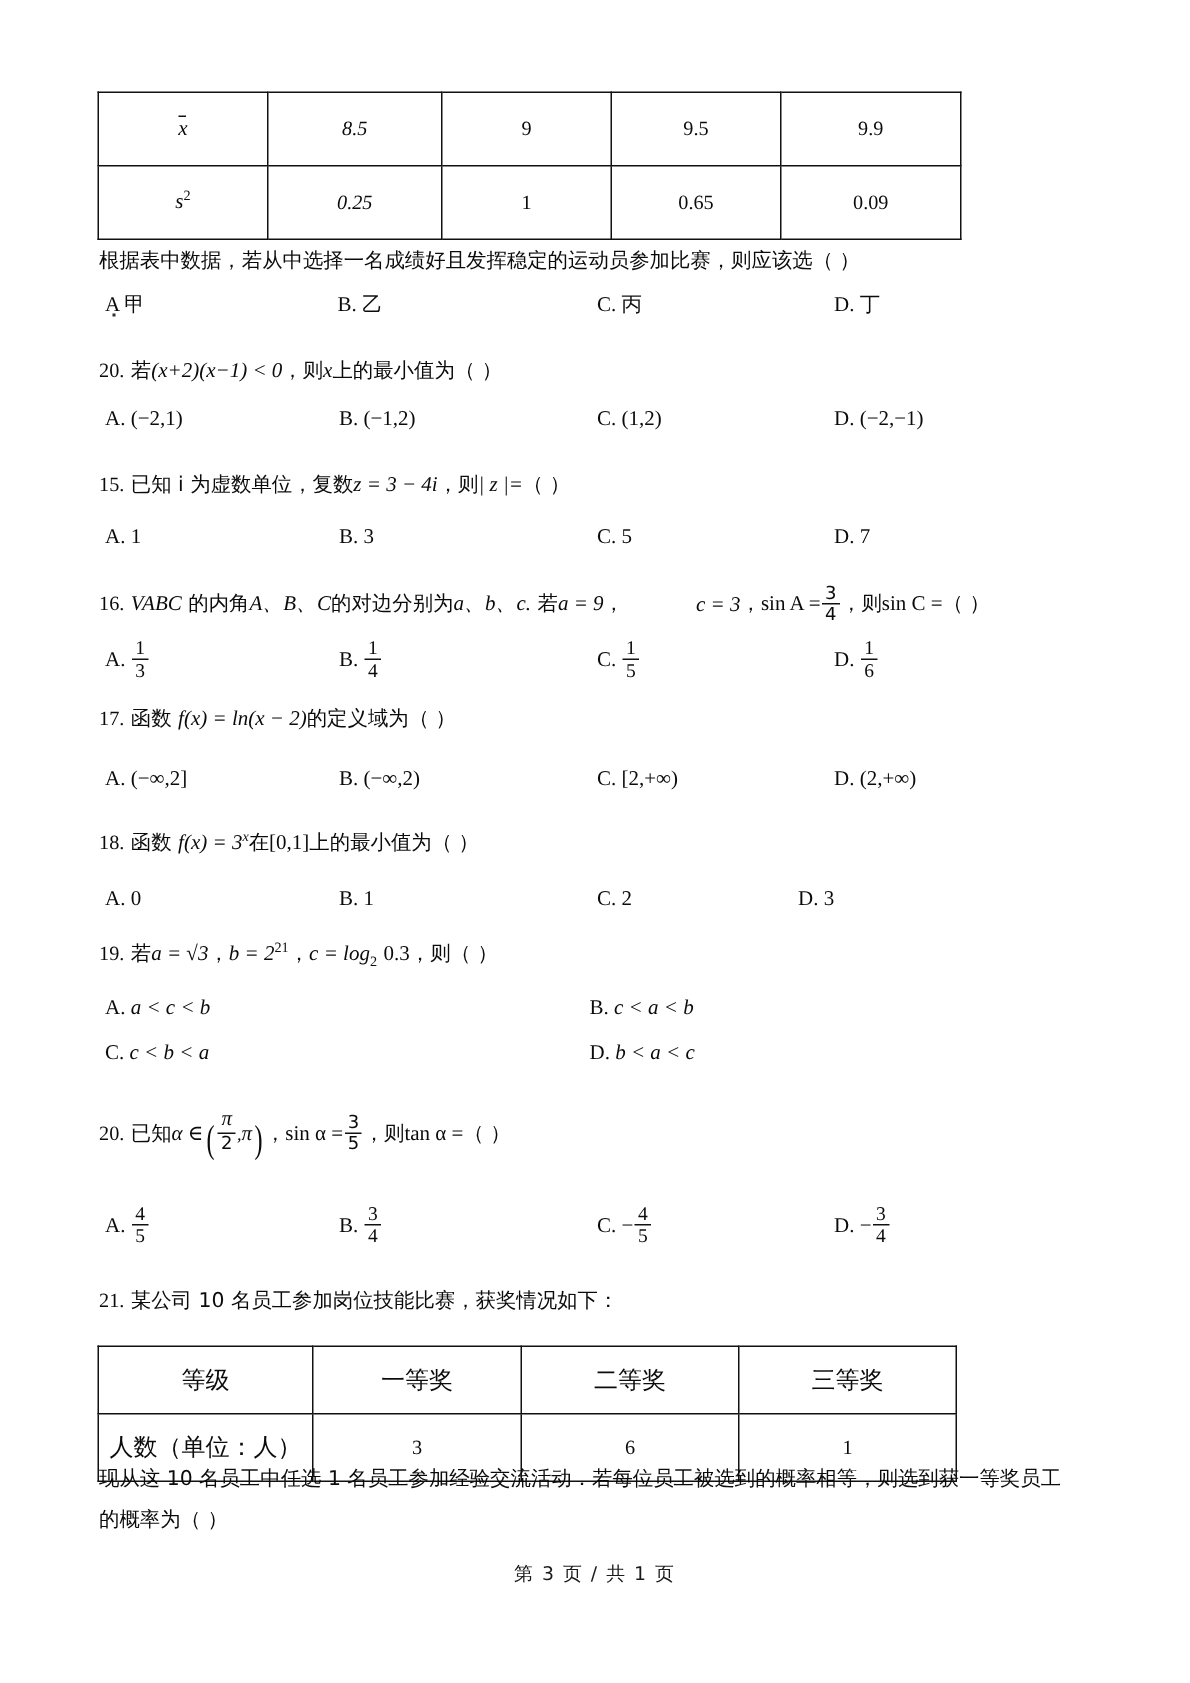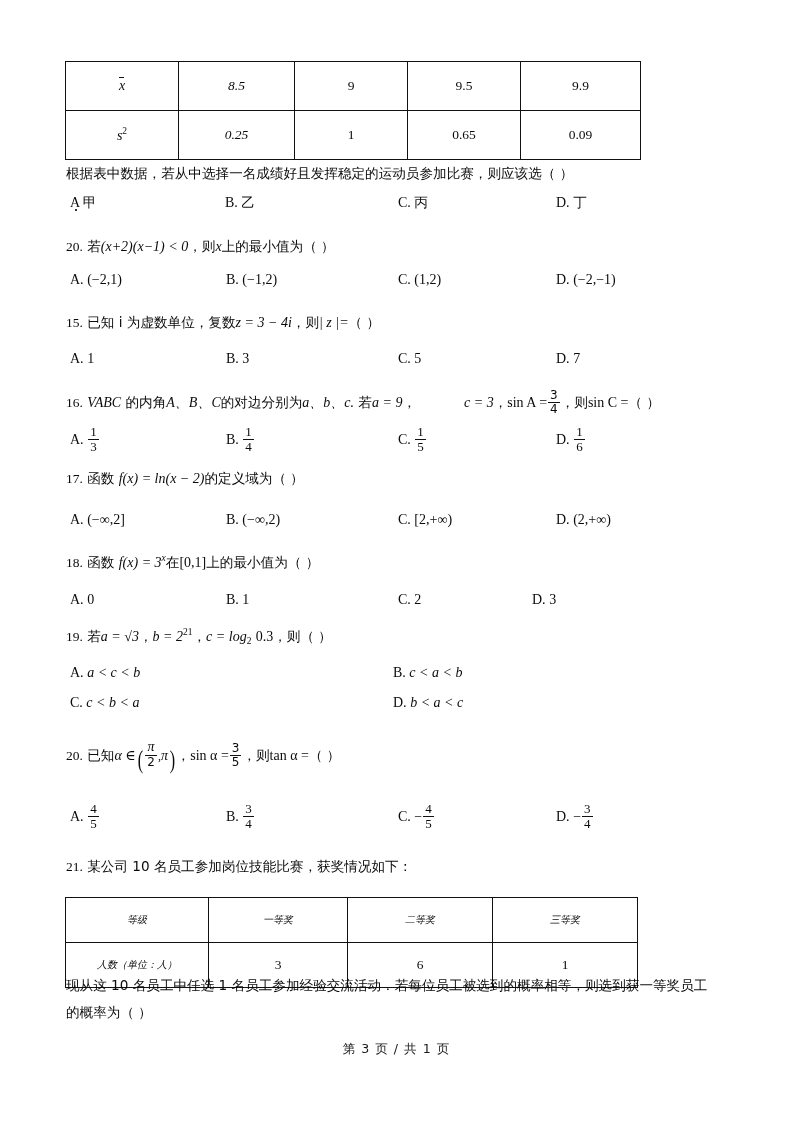--- a/index.html
+++ b/index.html
@@ -33,21 +33,21 @@
   #scores-table .c2{width:110px;}
   #scores-table .c3{width:110px;}
   #scores-table .c4{width:117px;}
 
   #award-table{left:65px;top:897px;width:560px;}
   #award-table td{height:42px;}
   #award-table .a0{width:140px;}
   #award-table .a1{width:136px;}
   #award-table .a2{width:142px;}
   #award-table .a3{width:142px;}
-  .cjk{font-family:"DejaVu Sans","Liberation Sans",sans-serif;font-size:10px;font-style:italic;}
+  .cjk{font-family:"DejaVu Sans","Liberation Sans",sans-serif;font-size:16px;}
   .stem{
     position:absolute;
     white-space:nowrap;
     font-family:"DejaVu Sans","Liberation Sans",sans-serif;
     font-size:13.6px;
   }
   .num{font-family:"Liberation Serif",serif;font-size:13.5px;}
   .mi{font-family:"Liberation Serif","DejaVu Serif",serif;font-style:italic;font-size:14px;}
   .mn{font-family:"Liberation Serif","DejaVu Serif",serif;font-style:normal;font-size:14px;}
   .opt{

